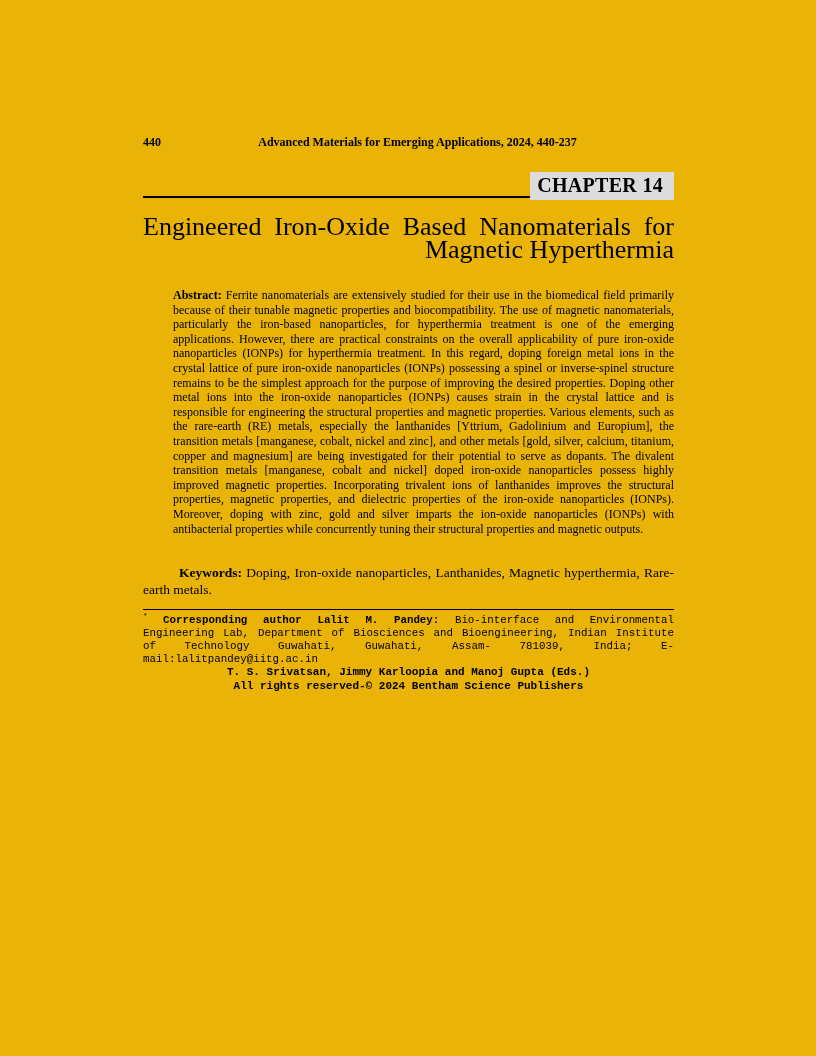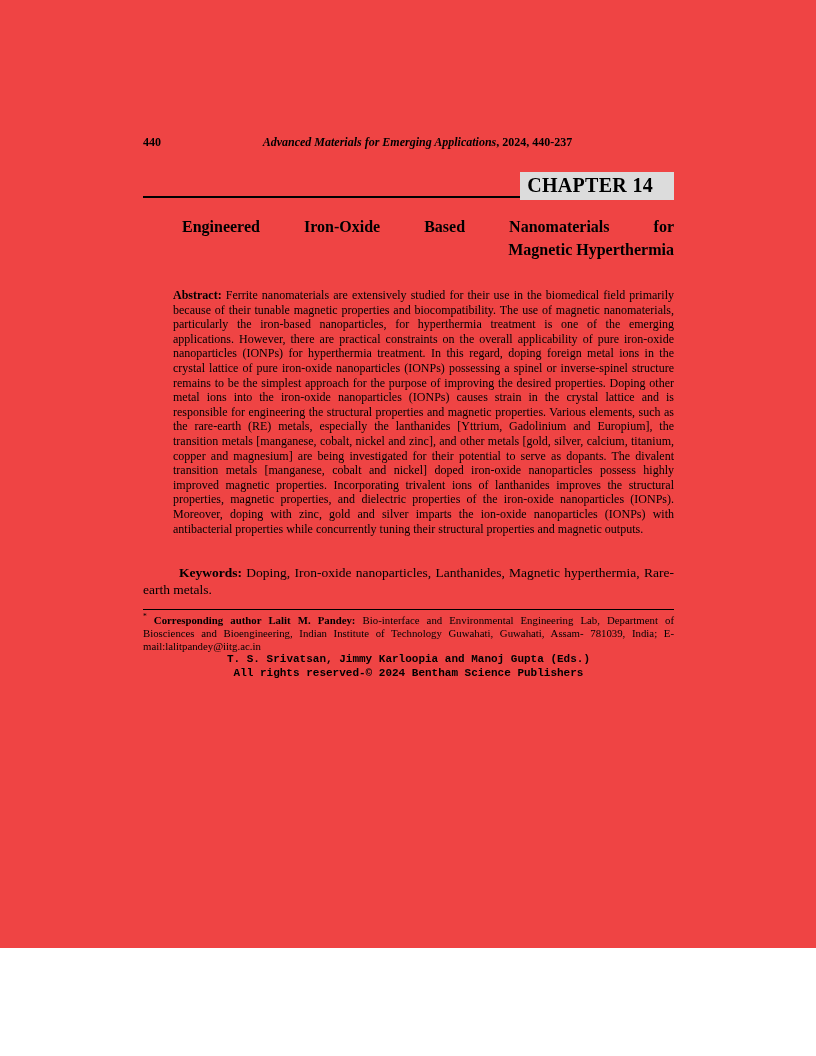--- a/index.html
+++ b/index.html
@@ -3,22 +3,22 @@
 <meta charset="utf-8">
 <style>
   html, body {
     margin: 0;
     padding: 0;
     background: #ffffff;
   }
   .page {
     position: relative;
     width: 816px;
-    height: 948px;
-    background: #ef4444;
+    height: 1056px;
+    background: #eab308;
     color: #000000;
     font-family: "Liberation Serif", "DejaVu Serif", serif;
     overflow: hidden;
   }
   .content {
     position: absolute;
     left: 143px;
     top: 135px;
     width: 531px;
   }
@@ -26,47 +26,46 @@
   
   .header-row {
     display: flex;
     align-items: baseline;
     font-size: 12px;
     font-weight: bold;
     line-height: 15px;
   }
   .page-number { flex: 0 0 auto; }
   .journal-ref { flex: 1 1 auto; text-align: center; }
-  .journal-ref .jt-italic { font-style: italic; }
+  .journal-ref .jt-italic { }
 
   
   .chapter-rule {
     position: relative;
     height: 44px;
     border-bottom: 2px solid #000000;
     margin-top: 2px;
   }
   .chapter-badge {
     position: absolute;
     right: 0;
     bottom: -4px;
     background: #dcdcdc;
     font-size: 20px;
     font-weight: bold;
-    padding: 2px 21px 3px 7px;
+    padding: 2px 11px 3px 7px;
     letter-spacing: 0.3px;
   }
 
   
   .chapter-title {
     margin-top: 17px;
-    font-size: 16px;
-    font-weight: bold;
+    font-size: 26px;
+    font-weight: normal;
     line-height: 23px;
-    margin-left: 39px;
   }
   .chapter-title .t-line1 { text-align: justify; text-align-last: justify; }
   .chapter-title .t-line2 { text-align: right; }
 
   
   .authors {
     margin-top: 14px;
     font-size: 13.5px;
     font-weight: bold;
     line-height: 17px;
@@ -105,20 +104,21 @@
   .keywords .keywords-label { font-weight: bold; margin-left: 36px; }
 
   
   .footnote {
     margin-top: 11px;
     border-top: 1.5px solid #000000;
     padding-top: 4px;
     font-size: 10.8px;
     line-height: 13px;
     text-align: justify;
+    font-family: Liberation Mono, monospace;
   }
   .footnote sup { font-size: 7.5px; line-height: 0; }
   .footnote .fn-bold { font-weight: bold; }
 
   
   .pub-footer {
     text-align: center;
     font-size: 11px;
     font-weight: bold;
     line-height: 13.5px;

